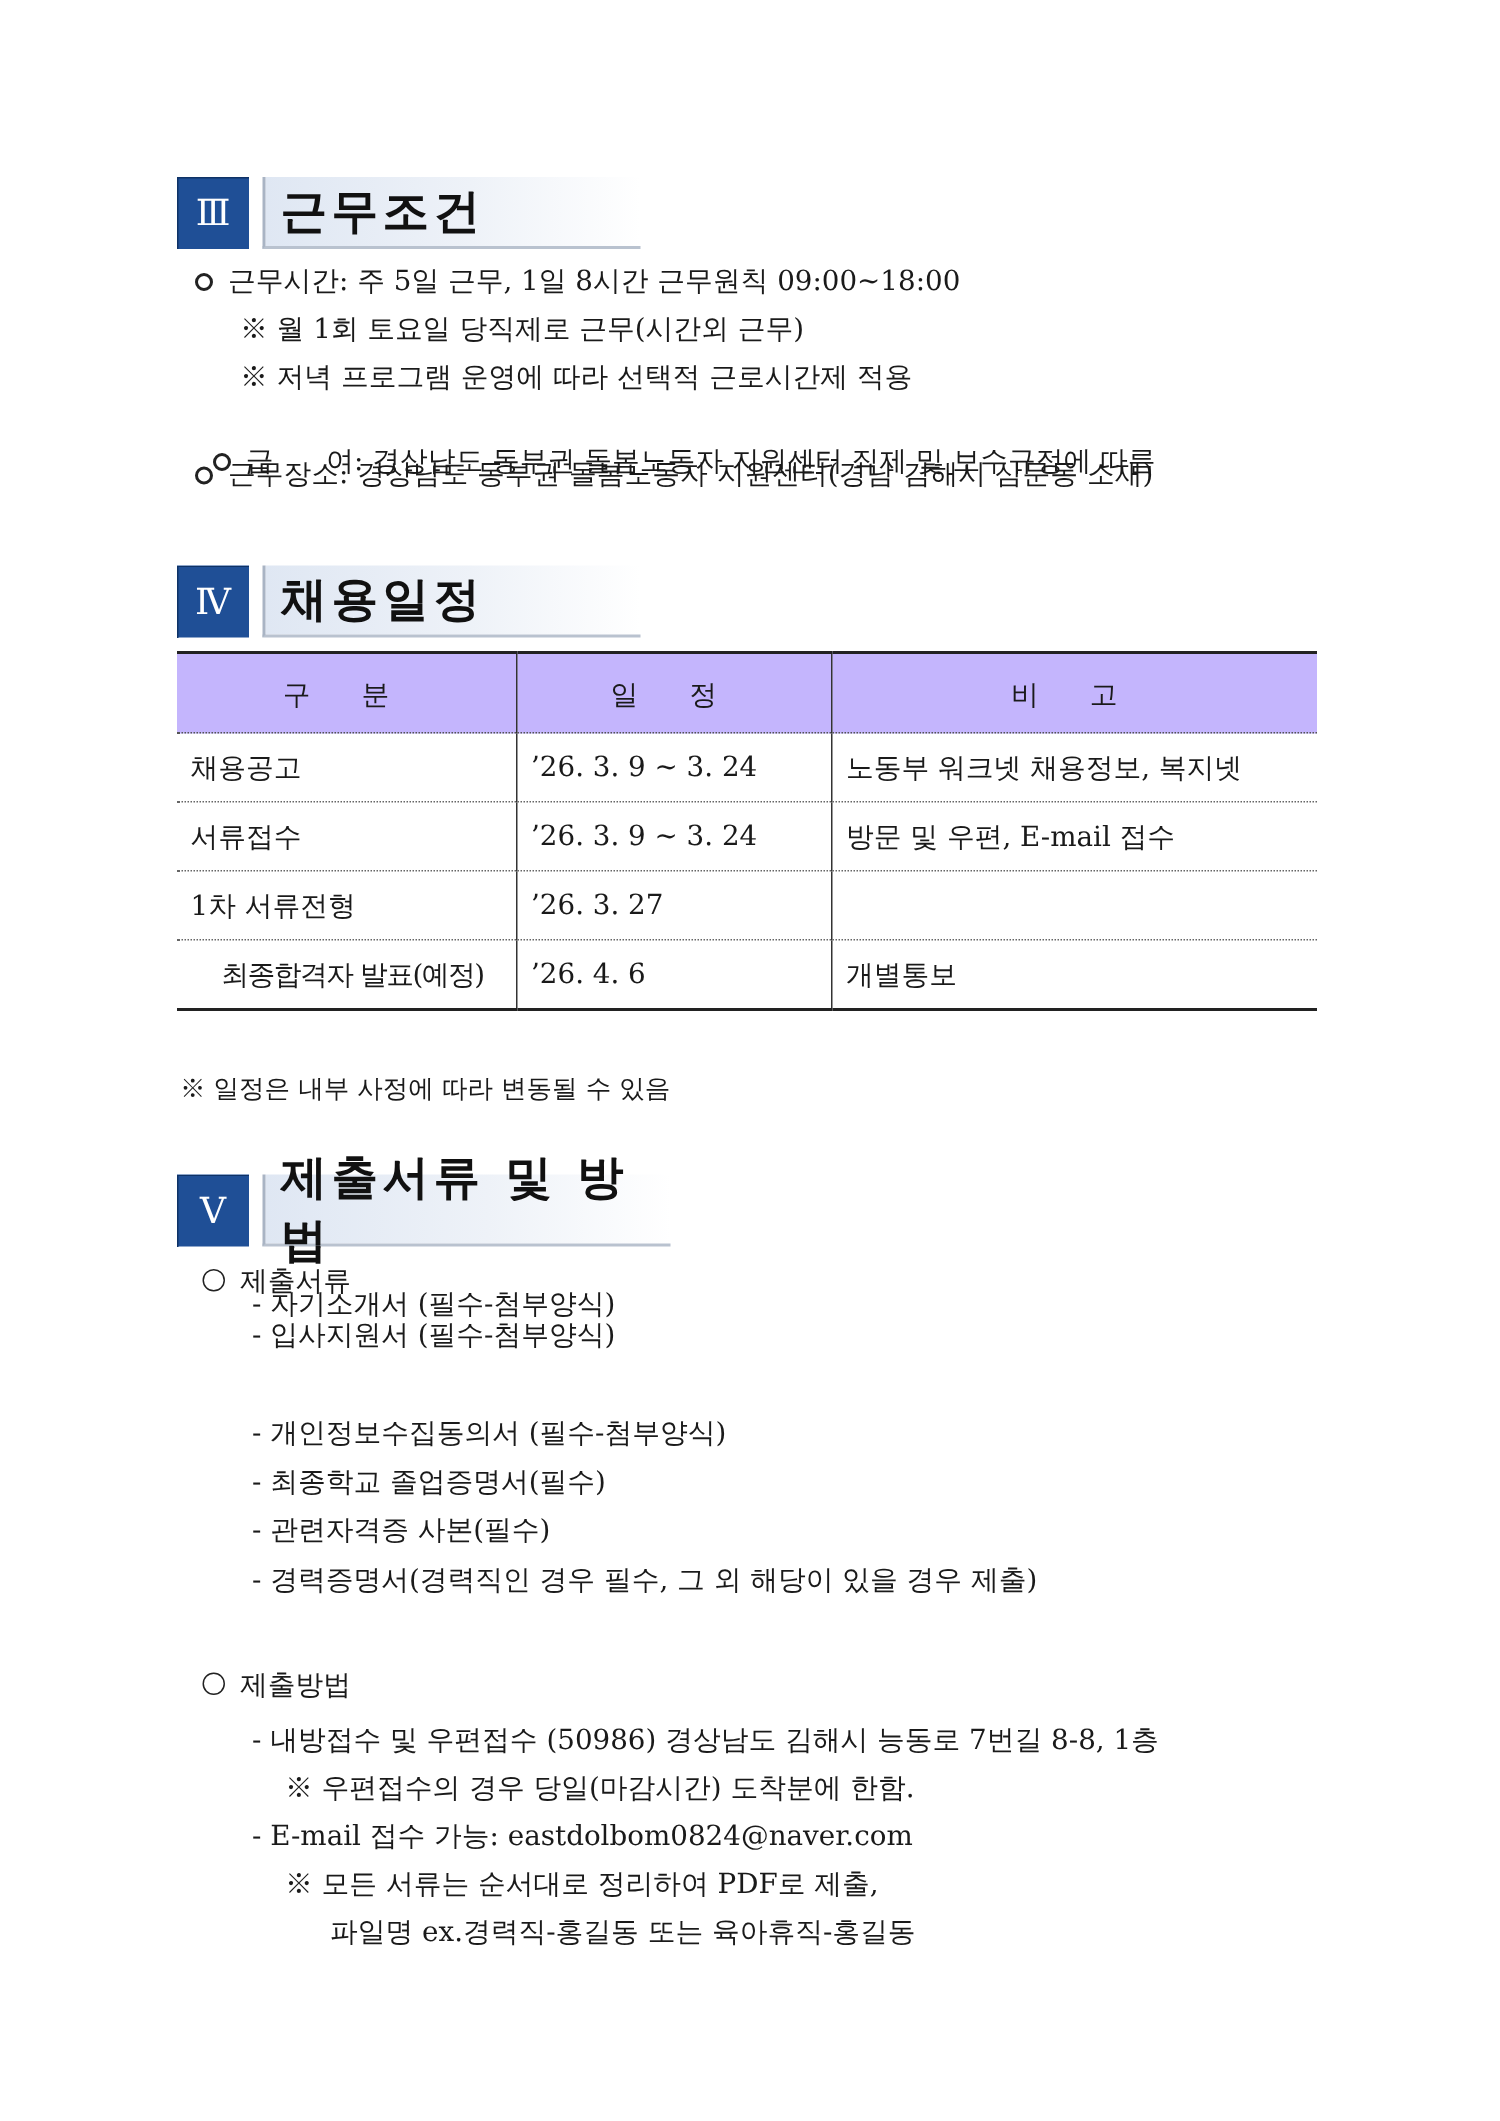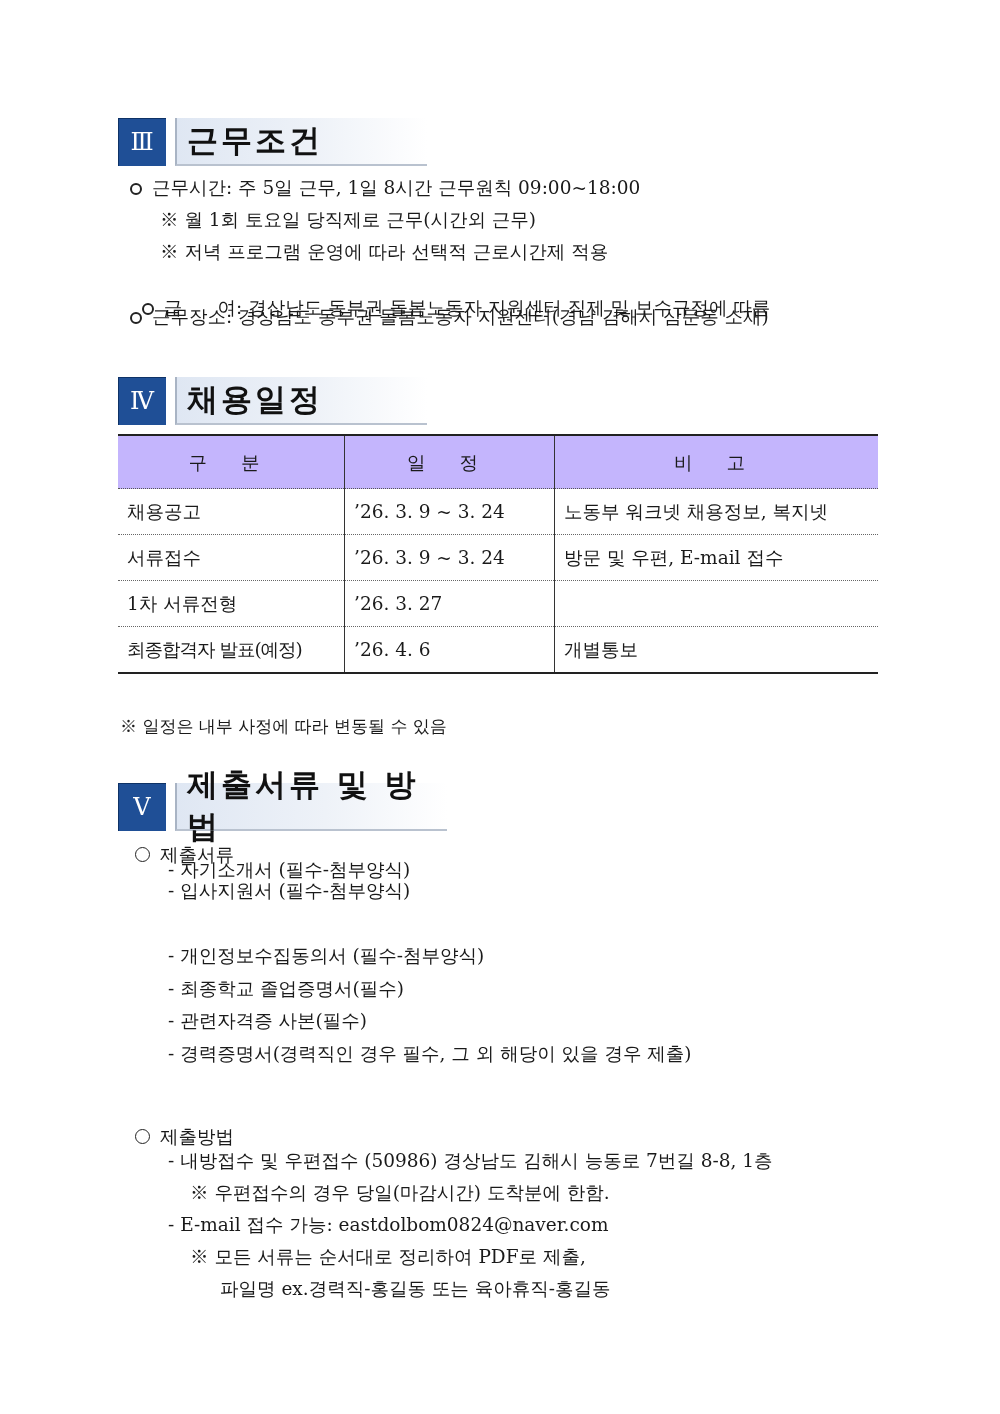--- a/index.html
+++ b/index.html
@@ -68,21 +68,21 @@
     <td>서류접수</td>
     <td>’26. 3. 9 ~ 3. 24</td>
     <td>방문 및 우편, E-mail 접수</td>
   </tr>
   <tr>
     <td>1차 서류전형</td>
     <td>’26. 3. 27</td>
     <td></td>
   </tr>
   <tr>
-    <td style="letter-spacing:-1px;">최종합격자 발표(예정)</td>
+    <td style="letter-spacing:-1px;text-align:center;">최종합격자 발표(예정)</td>
     <td>’26. 4. 6</td>
     <td>개별통보</td>
   </tr>
 </tbody>
   </table>
 <div class="line" style="left:120px;top:714px;font-size:17px;">※ 일정은 내부 사정에 따라 변동될 수 있음</div>
 
 <div class="section-head" style="top:783px;">
   <div class="badge">Ⅴ</div>
   <div class="title-box" style="width:260px;">제출서류 및 방법</div>
@@ -90,20 +90,20 @@
 <div class="line" style="left:135px;top:843px;">
   <span class="bullet thin"></span><span>제출서류</span>
 </div>
 <div class="line" style="left:168px;top:879px;">- 입사지원서 (필수-첨부양식)</div>
 <div class="line" style="left:168px;top:858px;">- 자기소개서 (필수-첨부양식)</div>
 <div class="line" style="left:168px;top:944px;">- 개인정보수집동의서 (필수-첨부양식)</div>
 <div class="line" style="left:168px;top:977px;">- 최종학교 졸업증명서(필수)</div>
 <div class="line" style="left:168px;top:1009px;">- 관련자격증 사본(필수)</div>
 <div class="line" style="left:168px;top:1042px;">- 경력증명서(경력직인 경우 필수, 그 외 해당이 있을 경우 제출)</div>
 
-<div class="line" style="left:135px;top:1112px;margin-top:13px;">
+<div class="line" style="left:135px;top:1112px;">
   <span class="bullet thin"></span><span>제출방법</span>
 </div>
 <div class="line" style="left:168px;top:1149px;">- 내방접수 및 우편접수 (50986) 경상남도 김해시 능동로 7번길 8-8, 1층</div>
 <div class="line" style="left:190px;top:1181px;text-align:right;">※ 우편접수의 경우 당일(마감시간) 도착분에 한함.</div>
 <div class="line" style="left:168px;top:1213px;">- E-mail 접수 가능: eastdolbom0824@naver.com</div>
 <div class="line" style="left:190px;top:1245px;">※ 모든 서류는 순서대로 정리하여 PDF로 제출,</div>
 <div class="line" style="left:220px;top:1277px;">파일명 ex.경력직-홍길동 또는 육아휴직-홍길동</div>
 
 </body></html>

